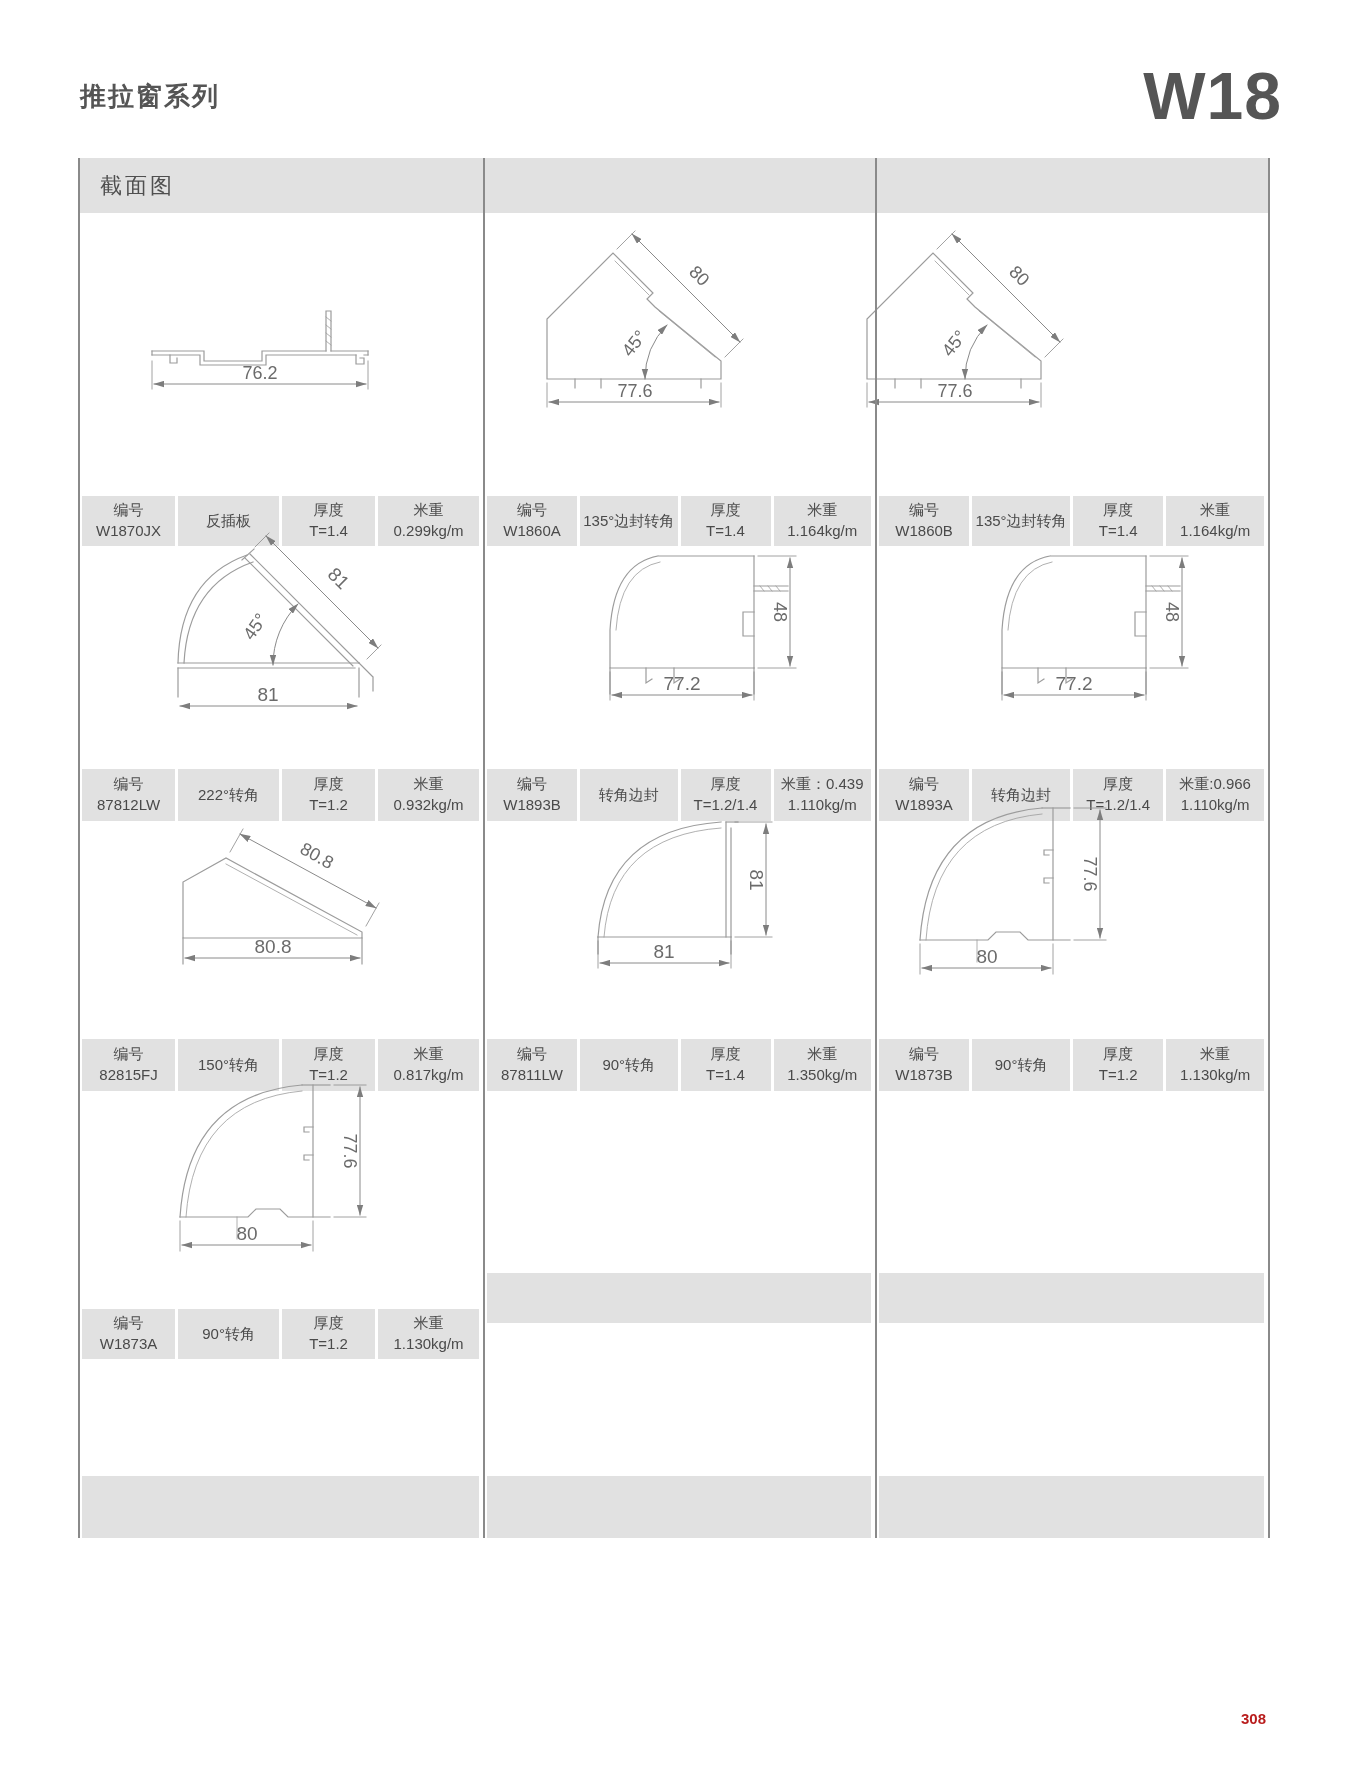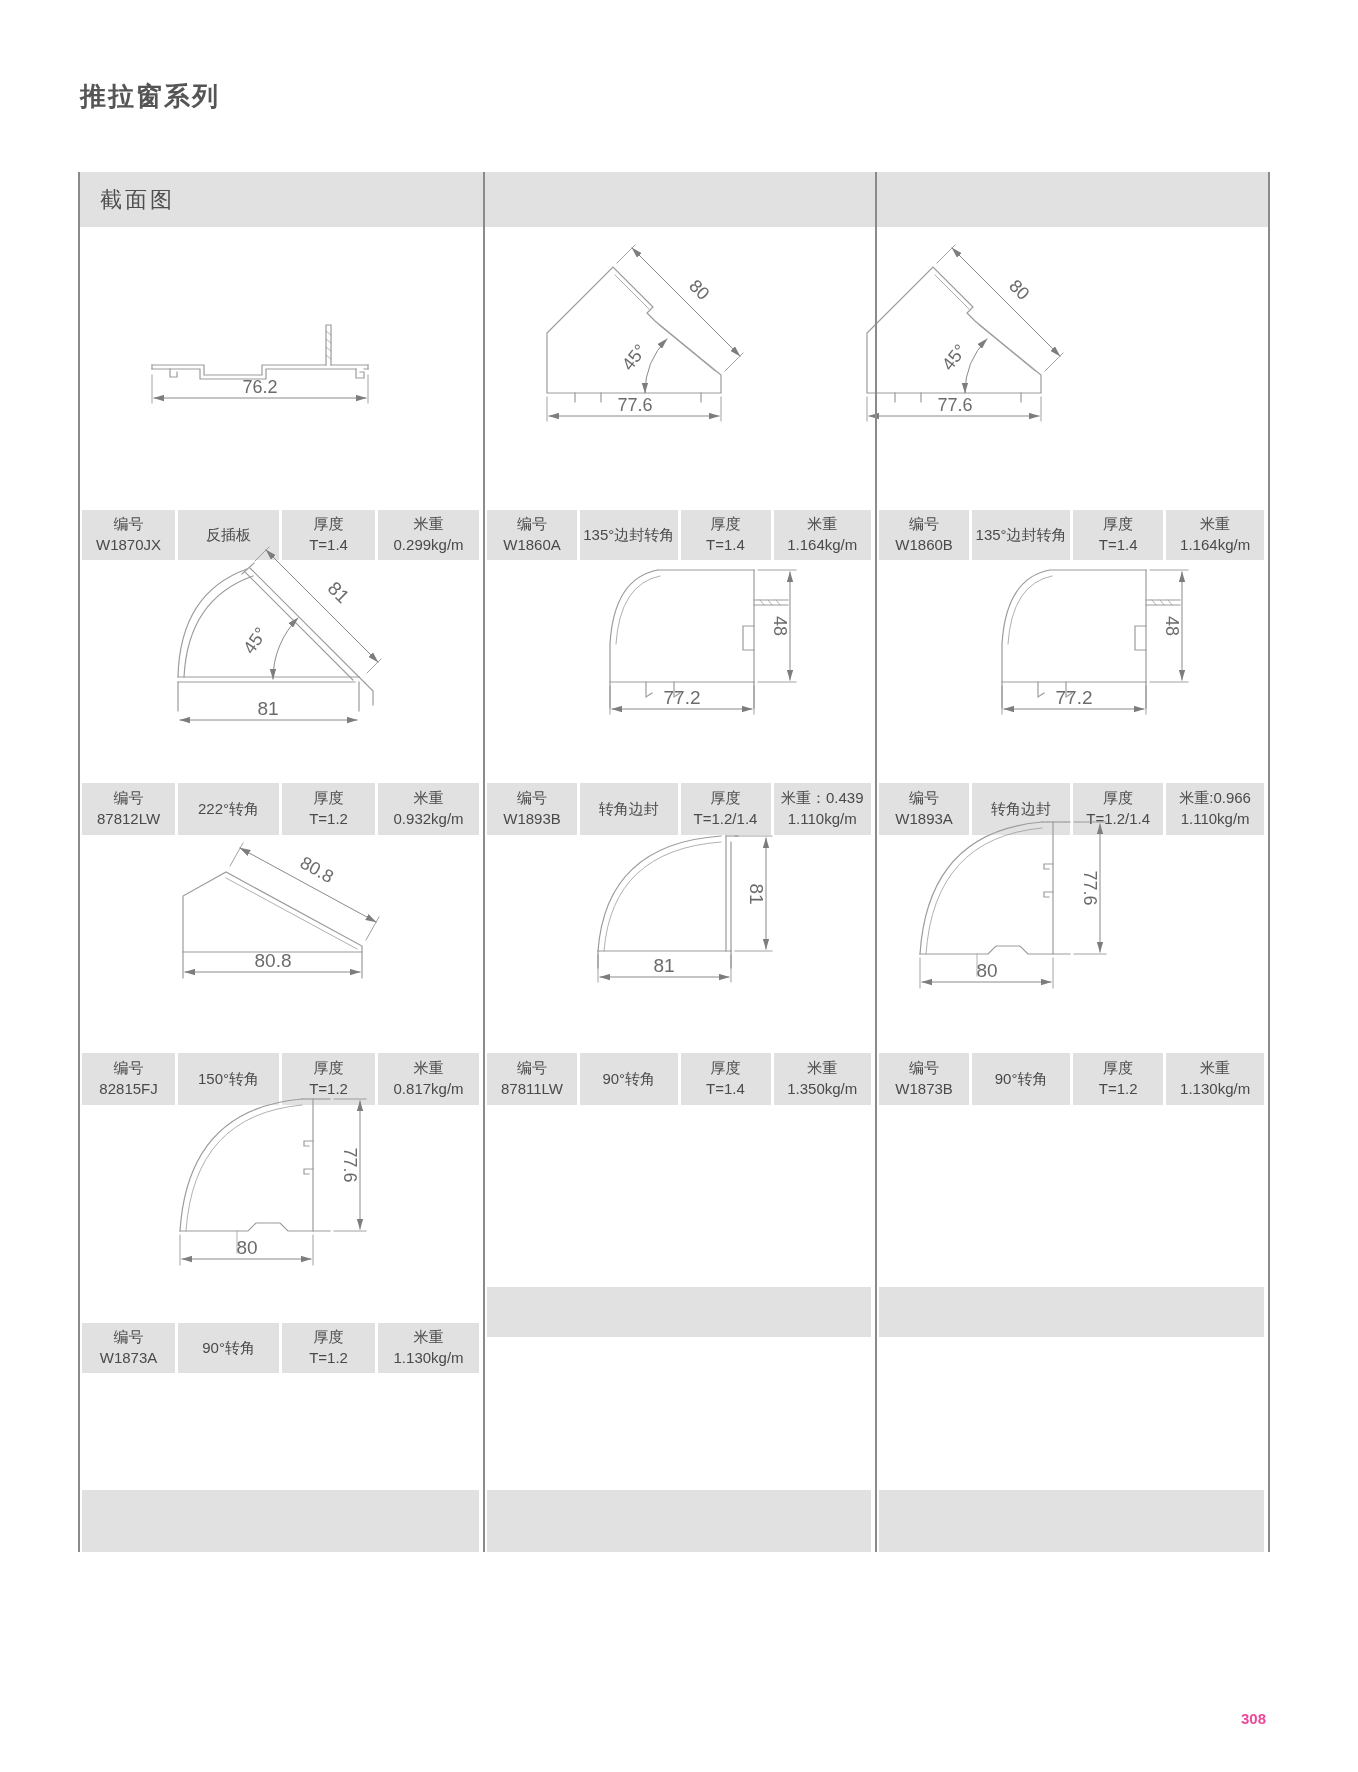--- a/index.html
+++ b/index.html
@@ -5,51 +5,52 @@
   html,body { margin:0; padding:0; background:#ffffff; }
   .page {
     position:relative; width:1358px; height:1772px; background:#ffffff;
     font-family:"Liberation Sans","DejaVu Sans",sans-serif; overflow:hidden;
   }
   .hdr { position:absolute; left:80px; right:76px; top:56px; height:80px;
          display:flex; justify-content:space-between; align-items:center; }
   .series-title { font-size:26px; font-weight:bold; color:#555555; letter-spacing:2px; }
   .page-code { font-size:66px; font-weight:bold; color:#555555; letter-spacing:1px; }
 
-  .ptable { position:absolute; left:78px; top:172px; width:1192px; height:1380px; }
+  .ptable { position:absolute; left:78px; top:158px; width:1192px; height:1380px; }
   .band { position:absolute; background:#e1e1e1; }
   .head-band { left:0; top:0; width:1192px; height:55px; display:flex; align-items:center; }
   .head-band span { margin-left:22px; font-size:22px; color:#4f4f4f; letter-spacing:3px; }
   .vline { position:absolute; top:0; height:1380px; width:2px; background:#8a8a8a; }
   .cellgrid { position:absolute; display:grid; grid-template-columns:24fr 26fr 24fr 26fr; gap:3px;margin-top:36px; }
   .cell { background:#e1e1e1; color:#4a4a4a; font-size:15px; line-height:1.38;
           display:flex; flex-direction:column; justify-content:center; align-items:center; text-align:center; }
   .dwg { position:absolute; }
   .dwg path, .dwg line { fill:none; stroke:#9c9c9c; stroke-width:1.2; stroke-linecap:square; }
   .dwg .dim { stroke:#8a8a8a; stroke-width:1; }
   .dwg .thin { stroke-width:0.8; }
   .dwg text { fill:#6b6b6b; font-size:18px; font-family:"Liberation Sans","DejaVu Sans",sans-serif;
               stroke:none; text-anchor:middle; }
-  .pagenum { position:absolute; right:92px; top:1710px; font-size:15px; font-weight:bold; color:#ec4899; }
+  .pagenum { position:absolute; right:92px; top:1710px; font-size:15px; font-weight:bold; color:#b91c1c; }
 </style>
 </head>
 <body>
 
 <svg width="0" height="0" style="position:absolute">
   <defs>
     <marker id="arw" viewBox="0 0 10 6" refX="9.5" refY="3" markerWidth="11" markerHeight="7" orient="auto-start-reverse">
       <path d="M0,0 L10,3 L0,6 Z" fill="#7d7d7d"></path>
     </marker>
   </defs>
 </svg>
 
 <div class="page">
 
   <div class="hdr">
     <div class="series-title">推拉窗系列</div>
+    <div class="page-code">W18</div>
   </div>
 
   <div class="ptable">
 
     <div class="band head-band">
       <span>截面图</span>
     </div>
 
     <svg class="dwg" style="left:52px;top:133px" width="260" height="130" viewBox="0 0 260 130">
       <path d="M22,60 H74 V70 H132 V60 H196 M201,60 H238"></path>

